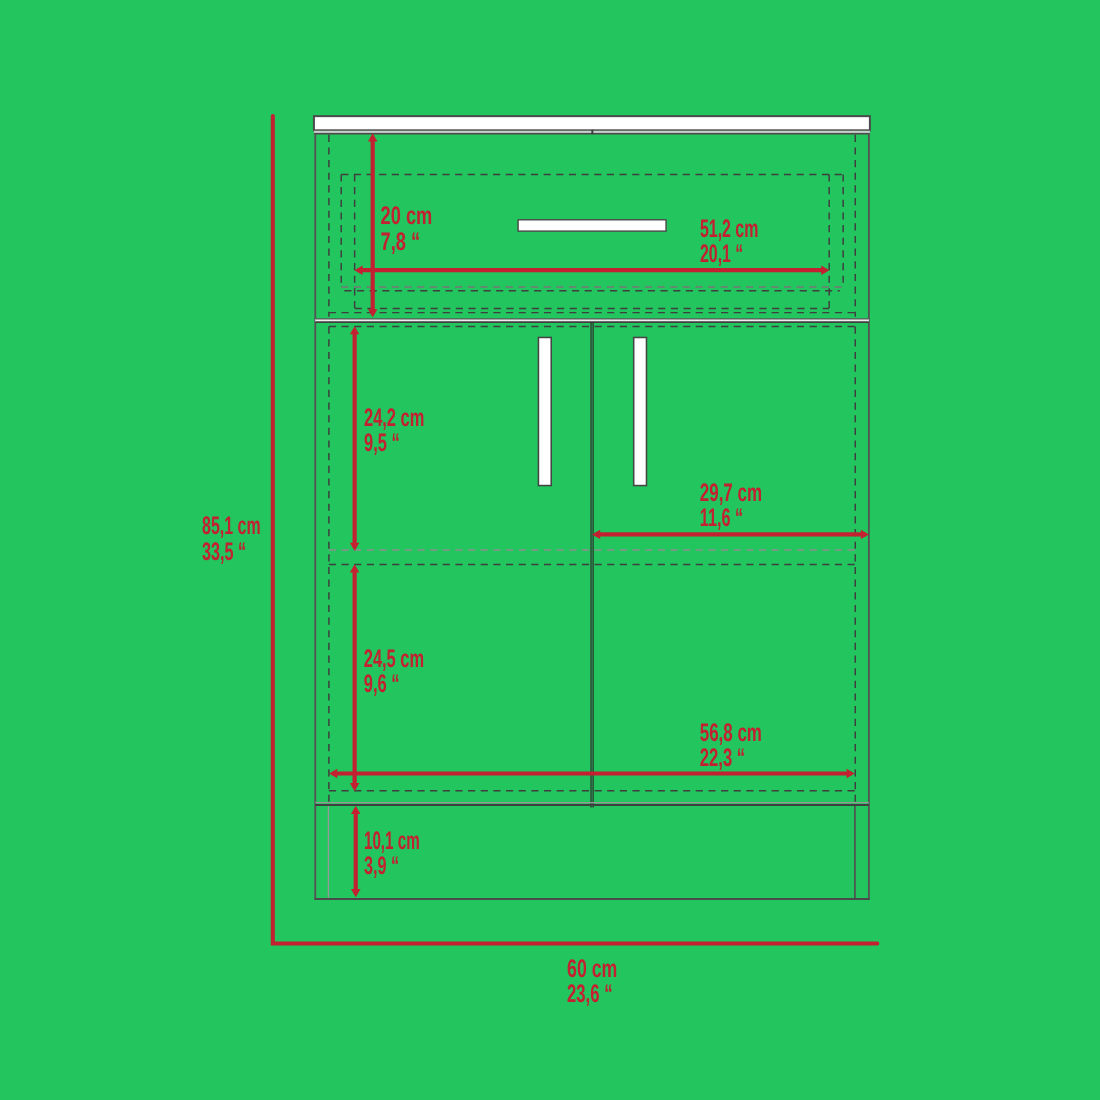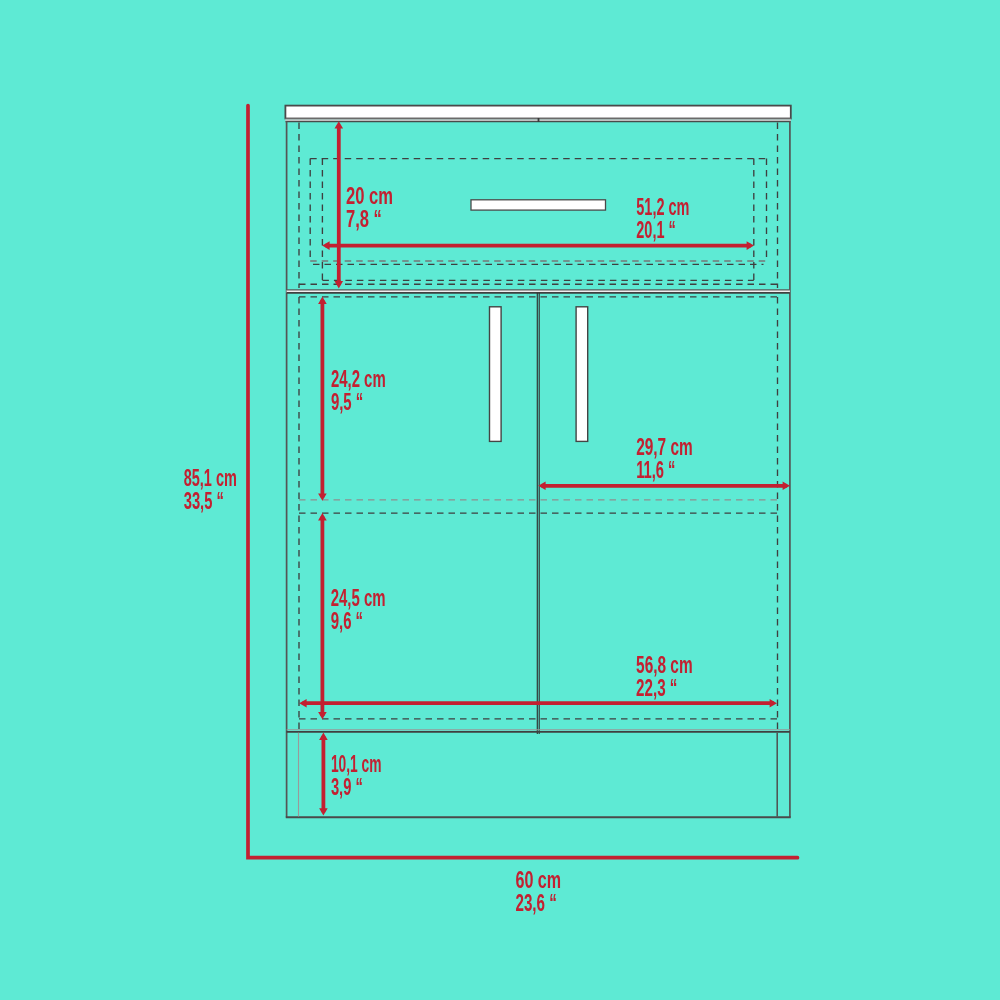--- a/index.html
+++ b/index.html
@@ -1,16 +1,16 @@
 <!DOCTYPE html>
 <html><head>
 <meta charset="utf-8">
 <style>
   html,body{margin:0;padding:0;background:#ffffff;}
-  #stage{position:relative;width:1000px;height:1000px;background:#5eead4;overflow:hidden;}
+  #stage{position:relative;width:1000px;height:1000px;background:#22c55e;overflow:hidden;}
   svg{position:absolute;left:0;top:0;}
   .dim{font-family:"Liberation Sans",sans-serif;font-weight:bold;font-size:23px;fill:#c32031;}
 </style>
 </head>
 <body>
 <div id="stage">
 <svg width="1000" height="1000" viewBox="0 0 1000 1000">
 
   <g>
     <rect x="285.4" y="105.6" width="505.4" height="12.9" fill="#ffffff" stroke="#4a4a4a" stroke-width="1.8"></rect>

